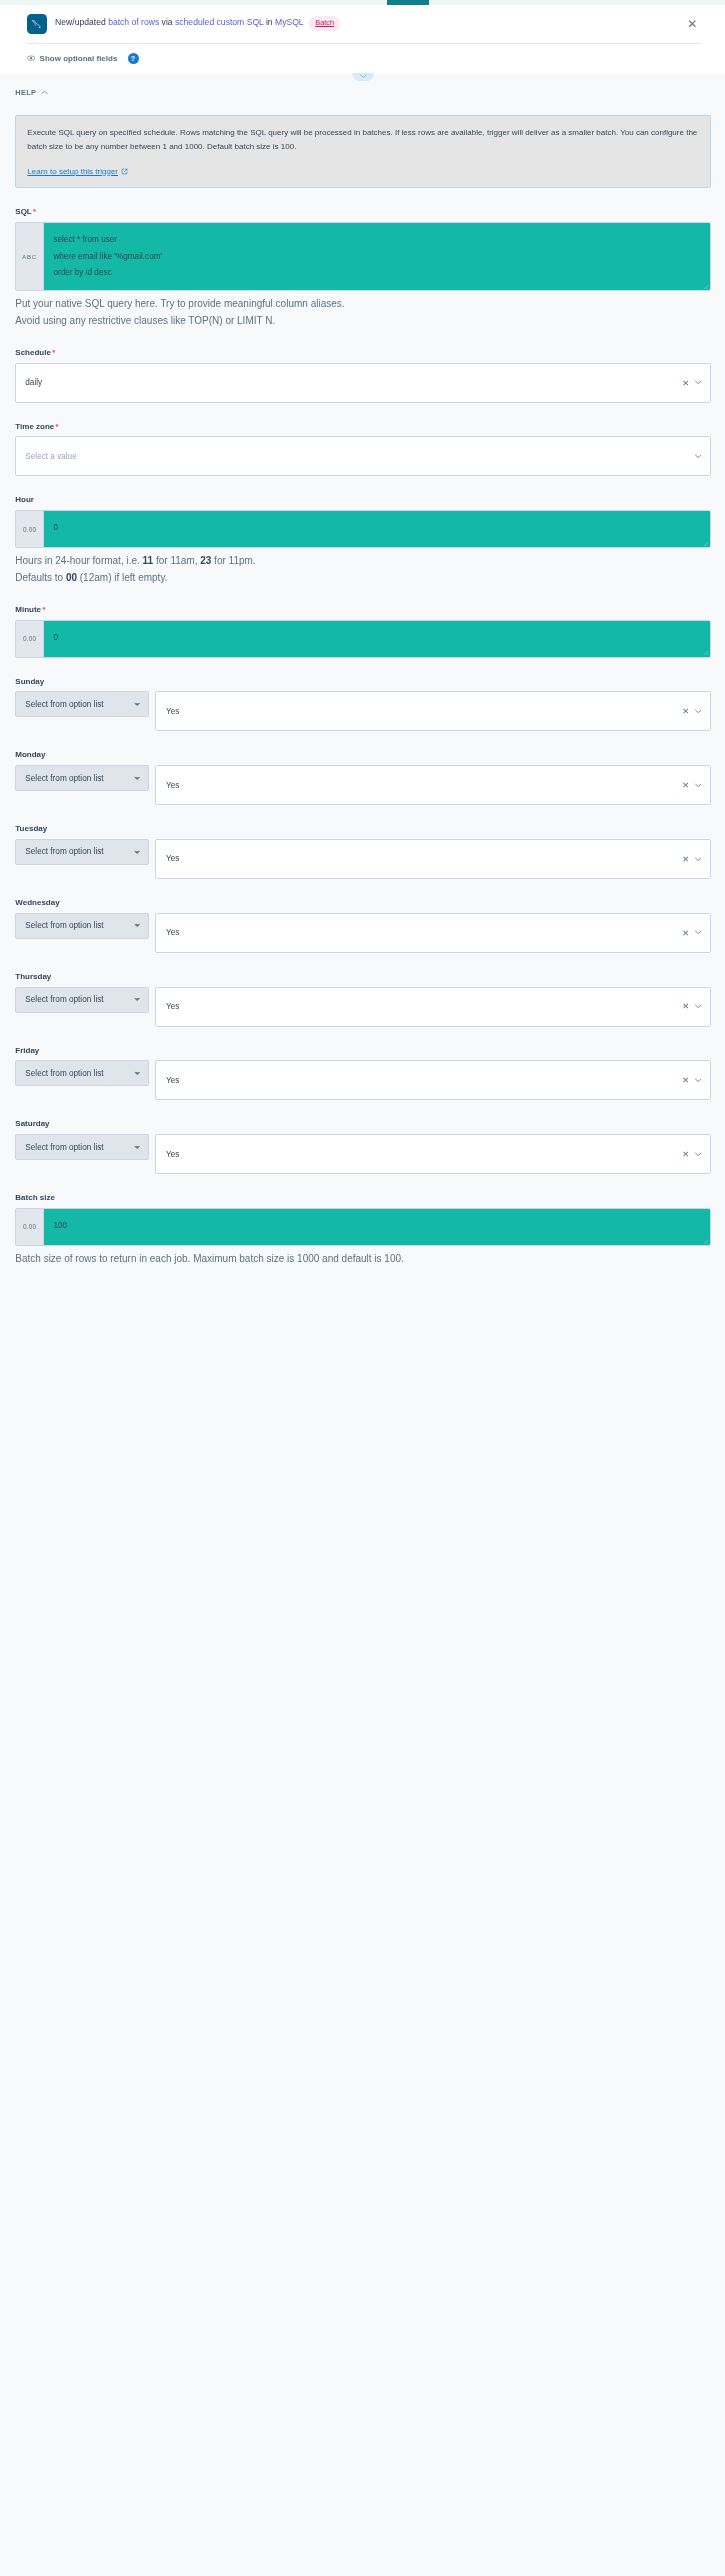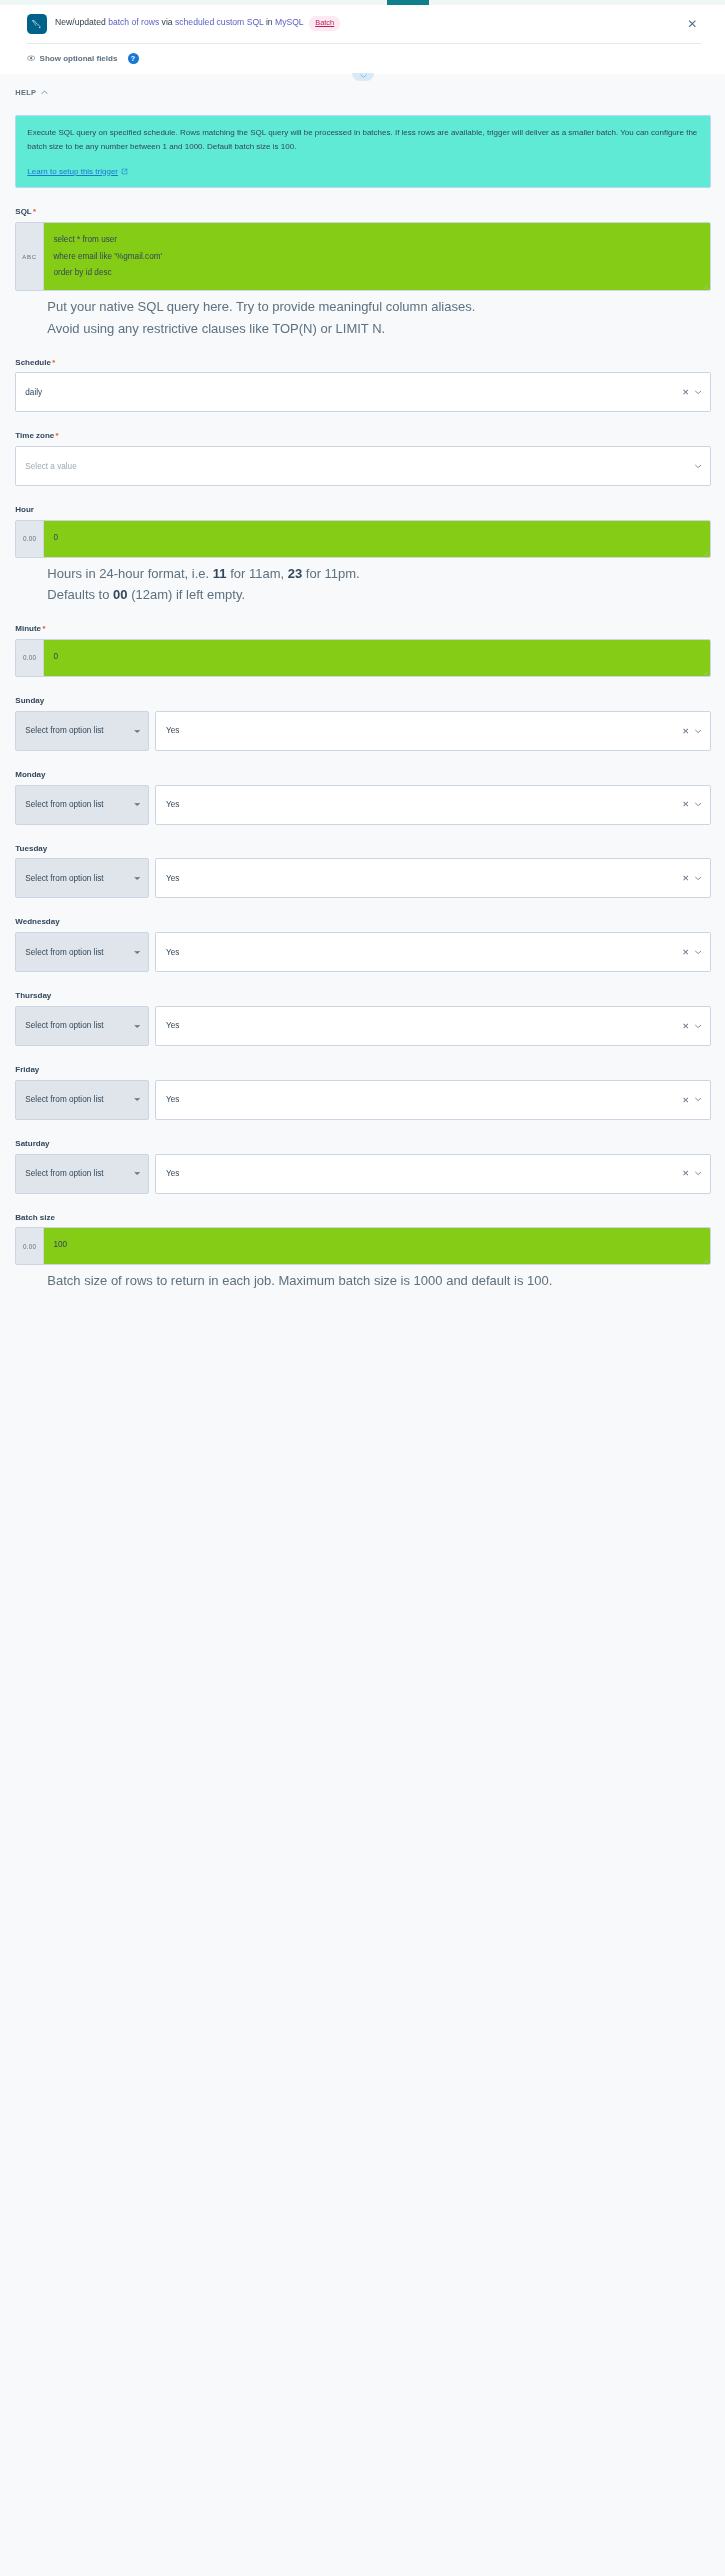--- a/index.html
+++ b/index.html
@@ -153,21 +153,21 @@
     letter-spacing: 0.3px;
     color: #5d7180;
     display: flex;
     align-items: center;
     margin-bottom: 18px;
   }
   .section-head .caret { margin-left: 4.5px; display: inline-flex; }
 
   .help-box {
     border: 0.6px solid #b8d8f0;
-    background: #5eead4;
+    background: #e5e5e5;
     border-radius: 1.9px;
     padding: 10.2px 11px 11.5px 11px;
     margin-bottom: 19px;
   }
   .help-text {
     font-size: 8px;
     line-height: 1.72;
     color: #33475b;
     margin: 0 0 11.5px 0;
   }
@@ -213,39 +213,38 @@
     justify-content: center;
   }
   .type-chip.num { font-size: 6.4px; letter-spacing: 0.2px; }
   .typed-body {
     flex: 1 1 auto;
     padding: 9px 9px 9px 9.6px;
     font-size: 8.2px;
     color: #33475b;
     line-height: 2.0;
     min-height: 36px;
-    background: #84cc16;
+    background: #14b8a6;
   }
   .typed-body .codeline { display: block; }
   .resize-grip {
     position: absolute;
     right: 1.3px;
     bottom: 0.6px;
     width: 7.7px;
     height: 7.7px;
     color: #b3c0cd;
     pointer-events: none;
   }
 
   .helper-text {
-    font-size: 13px;
+    font-size: 10px;
     color: #5d7180;
     line-height: 1.62;
     margin-top: 5.1px;
-    margin-left: 32px;
   }
   .helper-text b { color: #33475b; }
 
   
   .select-ctl {
     border: 0.6px solid #cbd6e2;
     border-radius: 1.9px;
     background: #fff;
     height: 40px;
     display: flex;
@@ -270,21 +269,21 @@
     color: #5d7180;
     padding-right: 1.9px;
   }
 
   .day-row { display: flex; gap: 5.8px; }
   .day-row .opt-select {
     flex: 0 0 134px;
     background: #dfe5ea;
     border: 0.6px solid #cbd6e2;
     border-radius: 1.9px;
-    height: 40px;
+    height: 26px;
     display: flex;
     align-items: center;
     padding: 0 6.4px 0 9px;
     font-size: 8.2px;
     color: #33475b;
     cursor: pointer;
   }
   .day-row .opt-select .val { flex: 1 1 auto; }
   .day-row .value-select { flex: 1 1 auto; padding-left: 10px; }
 </style>

